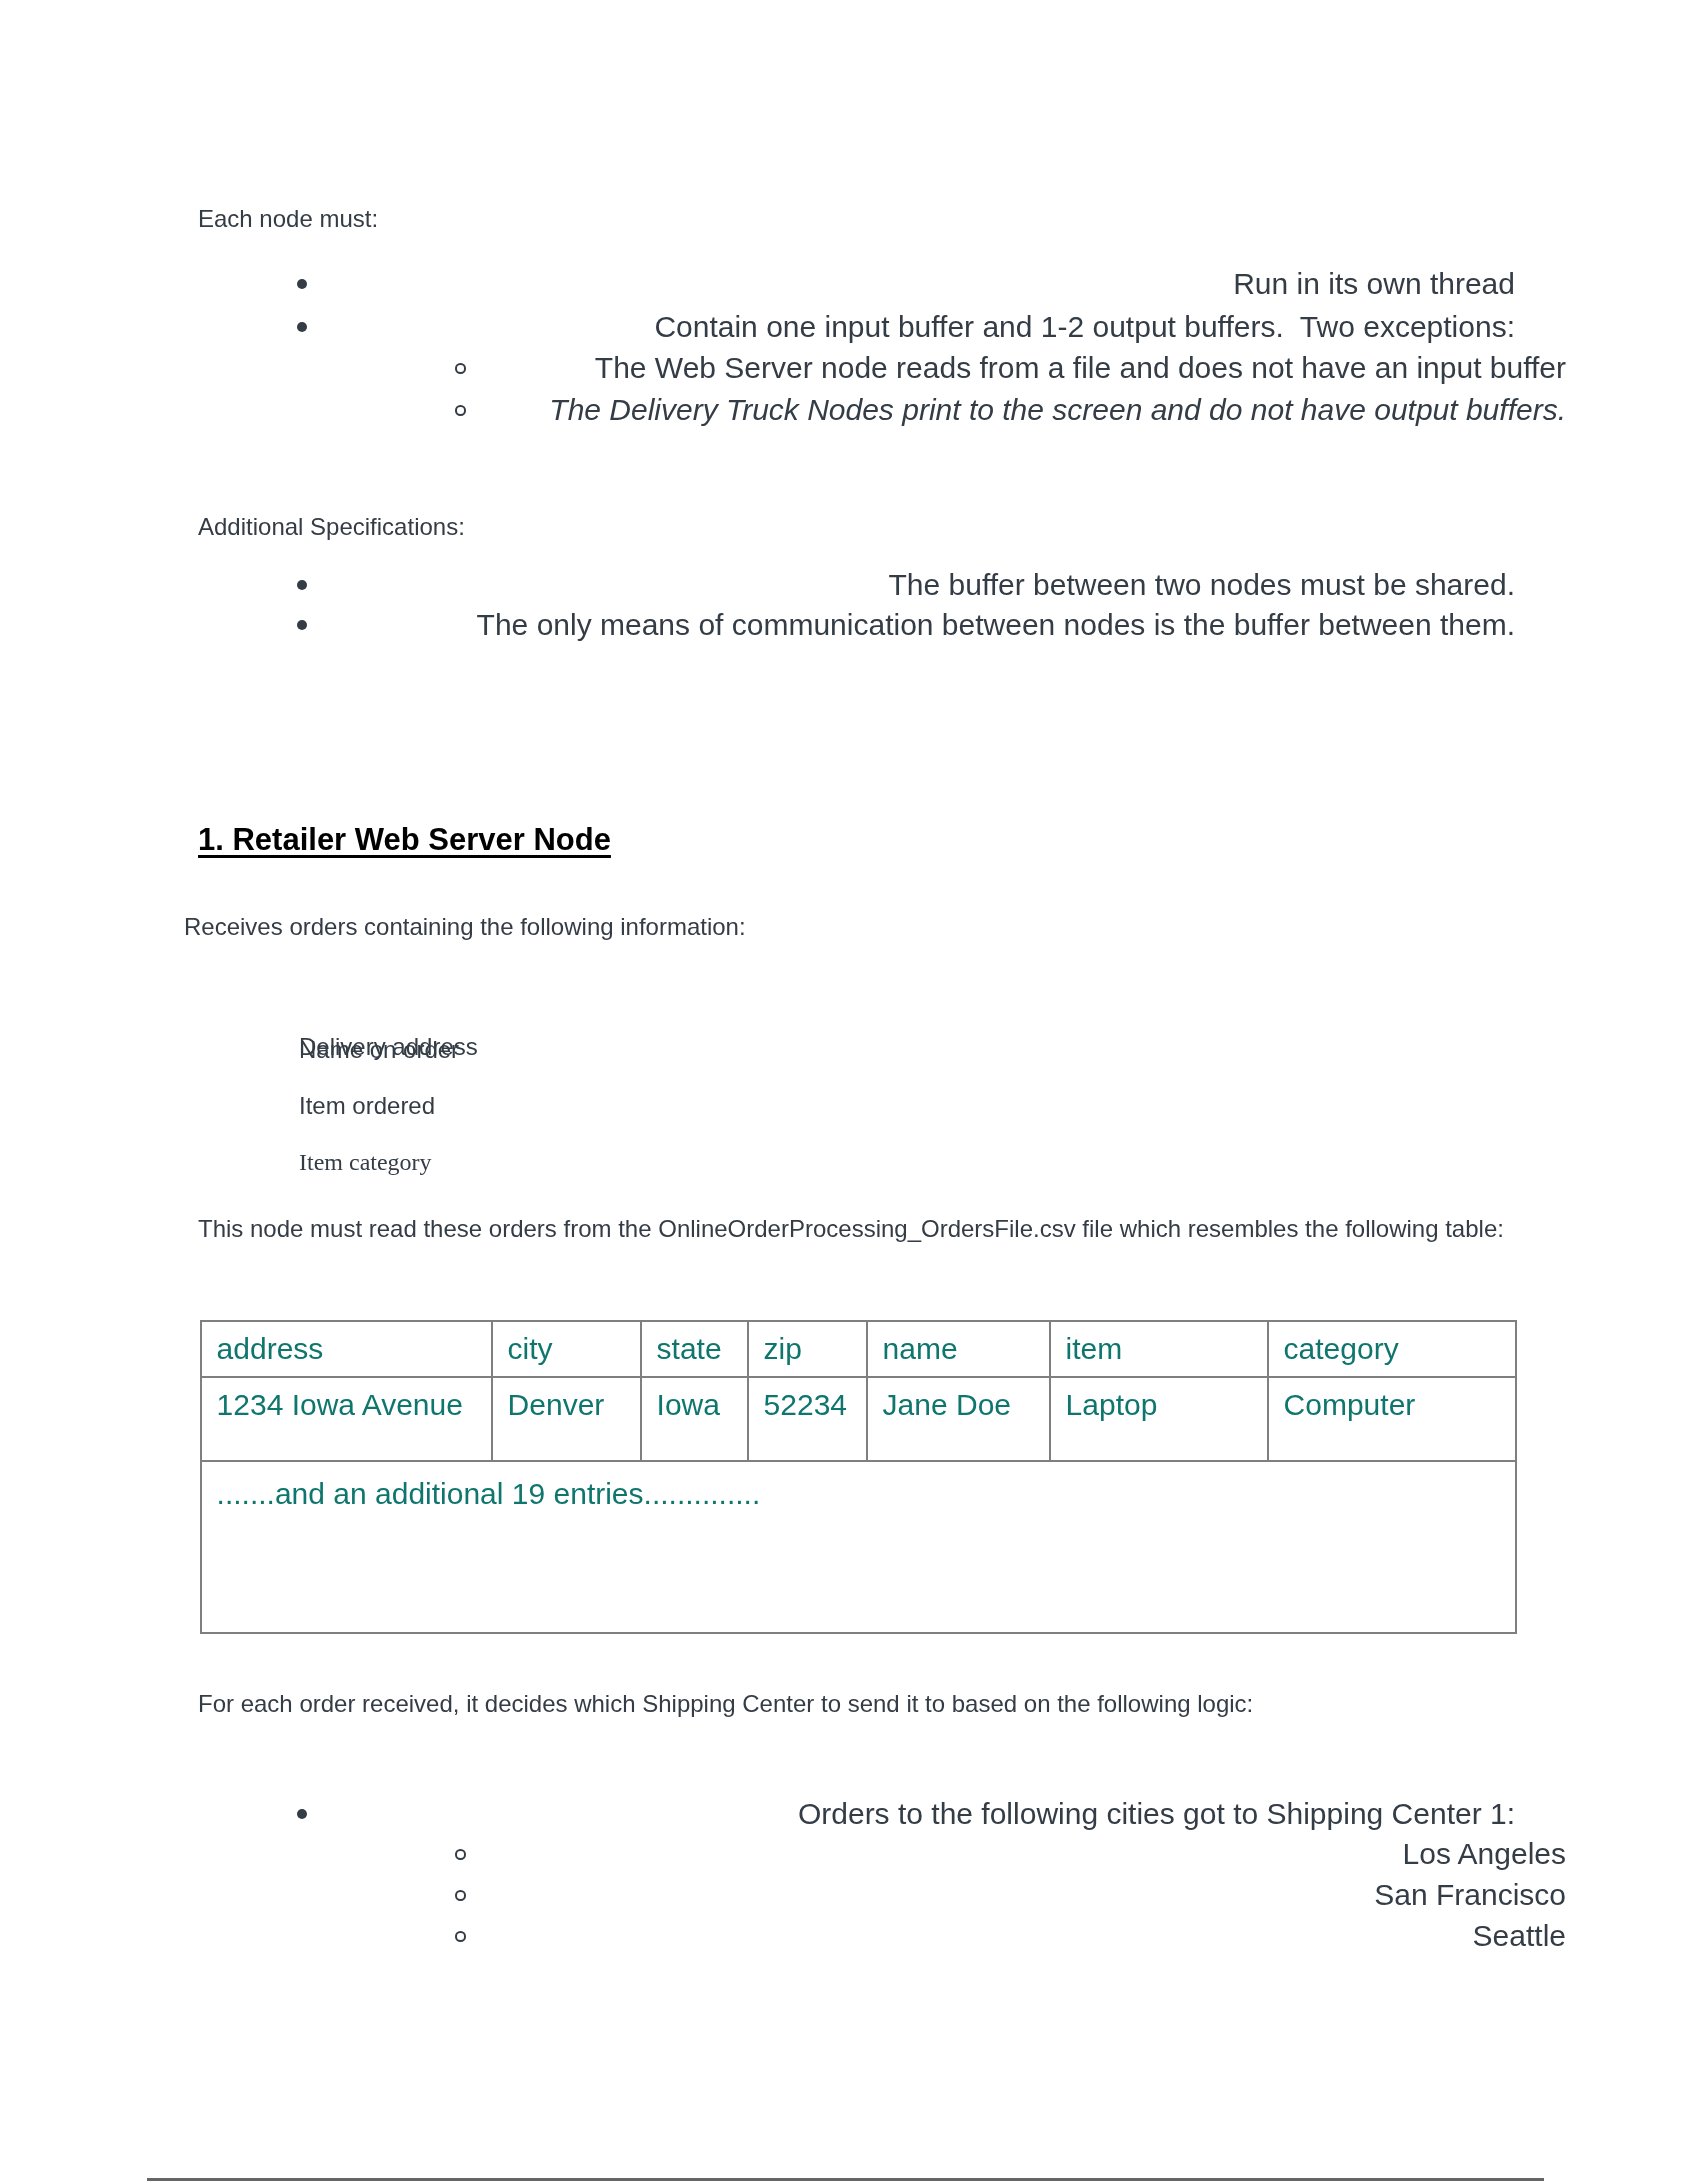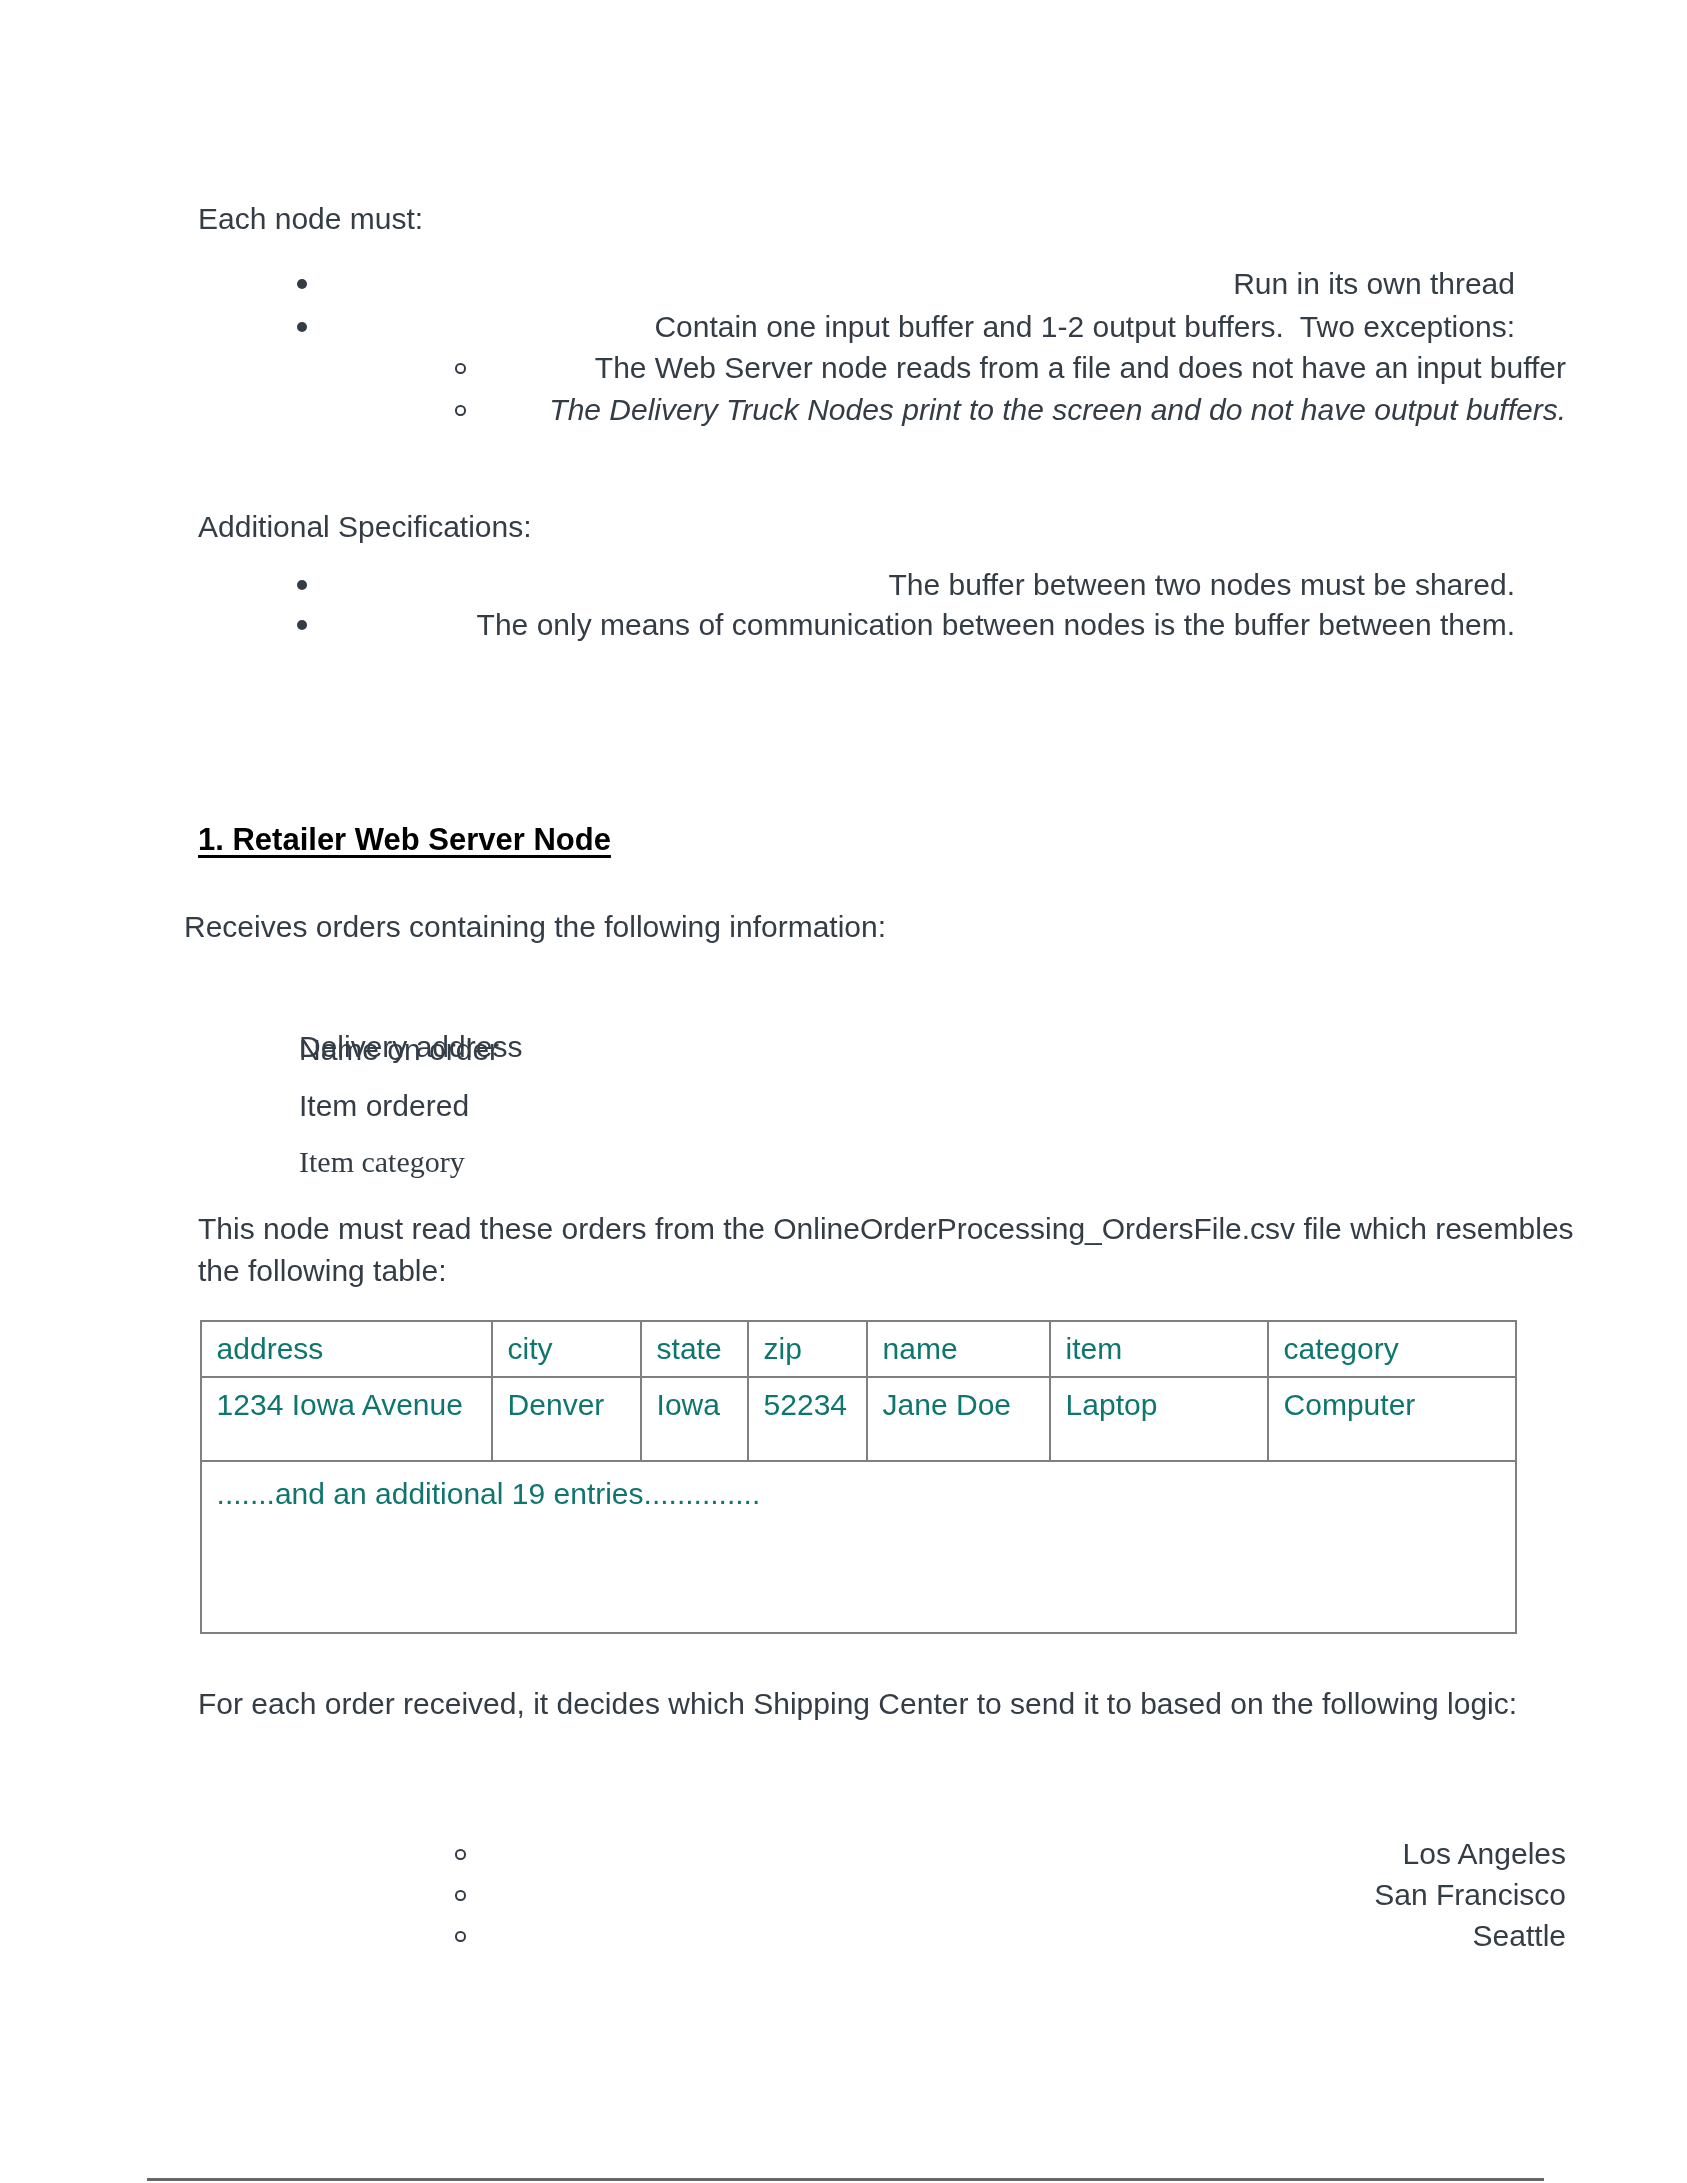--- a/index.html
+++ b/index.html
@@ -5,21 +5,21 @@
   html, body { margin: 0; padding: 0; background: #ffffff; }
   .page {
     position: relative;
     width: 1687px;
     height: 2183px;
     background: #ffffff;
     font-family: "Liberation Sans", "DejaVu Sans", sans-serif;
     color: #343C46;
     overflow: hidden;
   }
-  .t { position: absolute; font-size: 30px; line-height: 42px; white-space: pre-wrap; }
+  .t { position: absolute; font-size: 24px; line-height: 42px; white-space: pre-wrap; }
   .body-text { color: #343C46; }
   .h1 {
     font-size: 32px;
     font-weight: bold;
     color: #000000;
     line-height: 44px;
   }
   .h2 {
     font-size: 31px;
     font-weight: bold;
@@ -153,20 +153,24 @@
         <td>Computer</td>
       </tr>
       <tr class="note">
         <td colspan="7">.......and an additional 19 entries..............</td>
       </tr>
     </tbody>
   </table>
 
   <div class="t body-text" style="left:198px; top:1683px; width:1389px;">For each order received, it decides which Shipping Center to send it to based on the following logic:</div>
 
+  <div class="li" style="left:351px; top:1793px; width:1164px;">
+    <span class="marker dot"></span>
+    <span class="txt">Orders to the following cities got to Shipping Center 1:</span>
+  </div>
 
   <div class="li" style="left:507px; top:1833px; width:1059px;">
     <span class="marker circle"></span>
     <span class="txt">Los Angeles</span>
   </div>
 
   <div class="li" style="left:507px; top:1874px; width:1059px;">
     <span class="marker circle"></span>
     <span class="txt">San Francisco</span>
   </div>

